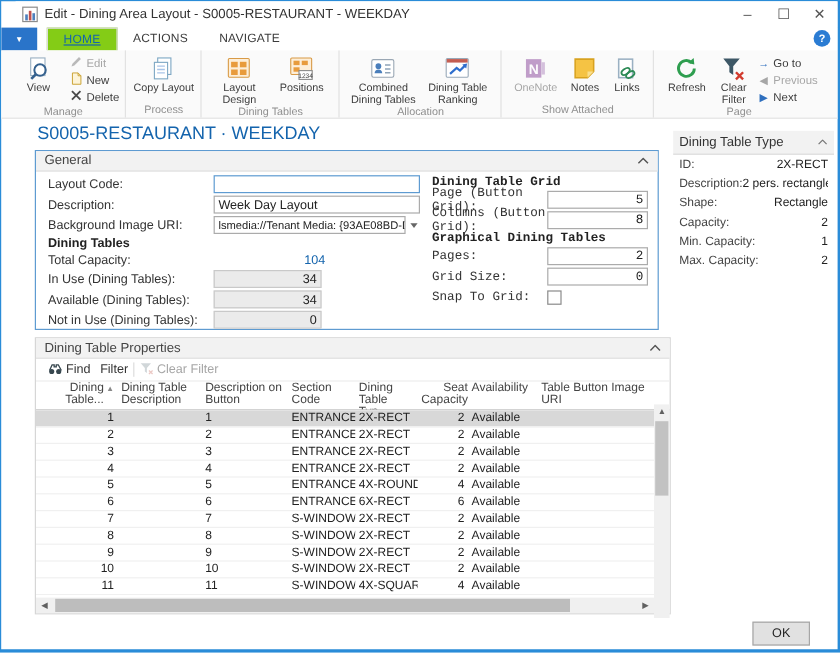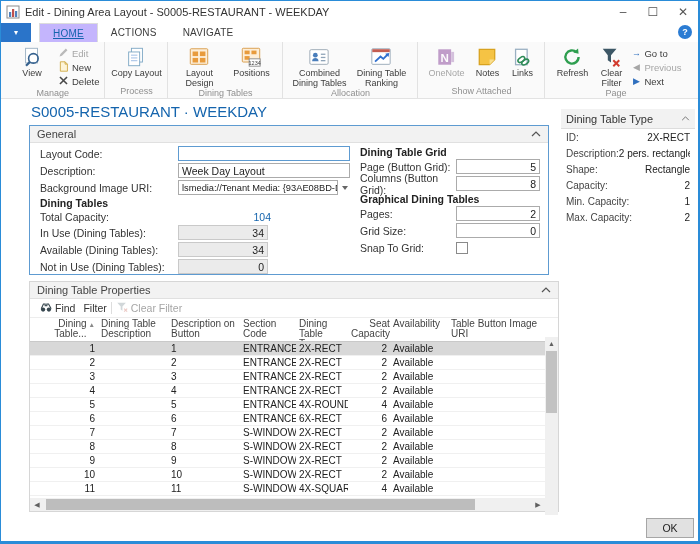--- a/index.html
+++ b/index.html
@@ -2,31 +2,31 @@
 <html><head>
 <meta charset="utf-8">
 <style>
   * { box-sizing: border-box; margin: 0; padding: 0; }
   html,body { width:700px; height:544px; }
   body { font-family:"Liberation Sans", sans-serif; background:#fff; }
   .window { position:relative; width:700px; height:544px; background:#fff;
             border:1px solid #2a8cd8; border-bottom:3px solid #2a8cd8; border-right:2px solid #2a8cd8; overflow:hidden; }
 
   
-  .titlebar { position:absolute; top:0; left:0; right:0; height:22px; display:flex; align-items:center; padding-left:5px; background:#fff; }
+  .titlebar { position:absolute; top:0; left:12px; right:0; height:22px; display:flex; align-items:center; padding-left:5px; background:#fff; }
   .titlebar .ticon { width:14px; height:14px; margin-right:5px; }
   .titlebar .ttext { font-size:11px; color:#333; white-space:nowrap; }
   .wcontrols { position:absolute; right:0; top:0; display:flex; }
   .wbtn { width:30px; height:21px; display:flex; align-items:center; justify-content:center; font-size:12px; color:#555; }
 
   
   .tabrow { position:absolute; top:22px; left:0; right:0; height:19px; display:flex; align-items:stretch; background:#fff; }
   .appbtn { width:30px; background:#2a74c9; color:#fff; display:flex; align-items:center; justify-content:center; font-size:8px; margin-right:8px; }
   .tab { padding:0 13px; display:flex; align-items:center; font-size:10px; color:#3c3c3c; letter-spacing:.2px; }
-  .tab.active { color:#1464ad; border:1px solid #dcdcdc; border-bottom:none; background:#c4b5fd;text-decoration:underline; }
+  .tab.active { color:#1464ad; border:1px solid #dcdcdc; border-bottom:none; background:#84cc16;text-decoration:underline; }
   .helpbtn { position:absolute; right:6px; top:2px; width:14px; height:14px; border-radius:50%; background:#2b7cd3; color:#fff; font-size:9px; font-weight:bold; display:flex; align-items:center; justify-content:center; }
 
   
   .ribbon { position:absolute; top:41px; left:0; right:0; height:57px; background:#fafafa; border-bottom:1px solid #e3e3e3; display:flex; }
   .rgroup { display:flex; flex-direction:column; border-right:1px solid #e2e2e2; padding:2px 5px 0 5px; }
   .rbuttons { flex:1; display:flex; align-items:flex-start; }
   .rlabel { text-align:center; font-size:9px; color:#8f8f8f; height:12px; line-height:11px; }
   .bigbtn { width:52px; display:flex; flex-direction:column; align-items:center; text-align:center; font-size:9px; line-height:10px; color:#3c3c3c; padding-top:1px; }
   .bigbtn .bicon { height:23px; display:flex; align-items:center; }
   .smalls { display:flex; flex-direction:column; padding-top:2px; }
@@ -40,21 +40,21 @@
   
   .pagetitle { position:absolute; top:102px; left:30px; font-size:15px; color:#1464ad; }
 
   
   .general { position:absolute; top:124px; left:28px; width:520px; height:150px; border:1px solid #5e9bd1; background:#fff; }
   .sechead { height:17px; background:#f2f2f2; border-bottom:1px solid #e0e0e0; display:flex; align-items:center; padding:0 7px; font-size:11px; color:#444;gap:12px; }
   .sechead .spacer { flex:1; }
   .gbody { position:relative; height:131px; overflow:hidden; }
   .col { position:absolute; top:2px; }
   .colL { left:10px; width:318px; }
-  .colR { left:330px; width:186px; }
+  .colR { left:330px; width:186px;font-family:Liberation Mono, monospace; }
   .frow { display:flex; align-items:center; height:17px; }
   .frow.boldrow { height:13px; }
   .flabel { width:138px; font-size:10.5px; color:#333; }
   .flabel2 { width:96px; font-size:10.5px; color:#333; }
   .grouphead { font-size:10.5px; font-weight:bold; color:#222; }
   .inp { height:15px; border:1px solid #ababab; background:#fff; font-size:10.5px; color:#222; display:flex; align-items:center; padding:0 3px; overflow:hidden; white-space:nowrap; }
   .inp.wide { width:172px; }
   .inp.uri { width:160px; font-size:9.3px; }
   .inp.num { width:90px; justify-content:flex-end; }
   .inp.num2 { width:84px; justify-content:flex-end; }
@@ -101,21 +101,21 @@
   .vscroll .sarrow { height:13px; display:flex; align-items:center; justify-content:center; font-size:7px; color:#606060; }
   .vscroll .sarrow.down { position:absolute; bottom:0; left:0; right:0; }
   .vthumb { position:absolute; top:14px; left:1px; width:11px; height:62px; background:#c2c2c2; }
   .hscroll { position:absolute; bottom:0; left:0; right:0; height:13px; background:#f0f0f0; display:flex; align-items:center; }
   .hscroll .sarrow { width:14px; height:13px; display:flex; align-items:center; justify-content:center; font-size:7px; color:#606060; flex:none; }
   .htrack { flex:1; height:13px; position:relative; }
   .hthumb { position:absolute; top:1px; left:2px; height:11px; width:88%; background:#bdbdbd; }
   .corner { width:13px; height:13px; flex:none; background:#f0f0f0; }
 
   
-  .okbtn { position:absolute; top:517px; left:645px; width:48px; height:20px; background:#e1e1e1; border:1px solid #a6a6a6; font-size:10.5px; color:#222; display:flex; align-items:center; justify-content:center; }
+  .okbtn { position:absolute; top:517px; left:626px; width:48px; height:20px; background:#e1e1e1; border:1px solid #a6a6a6; font-size:10.5px; color:#222; display:flex; align-items:center; justify-content:center; }
 
   .chev { display:block; }
 </style>
 </head>
 <body>
 
 <div class="window">
 
   <div class="titlebar">
     <svg class="ticon" viewBox="0 0 14 14">

